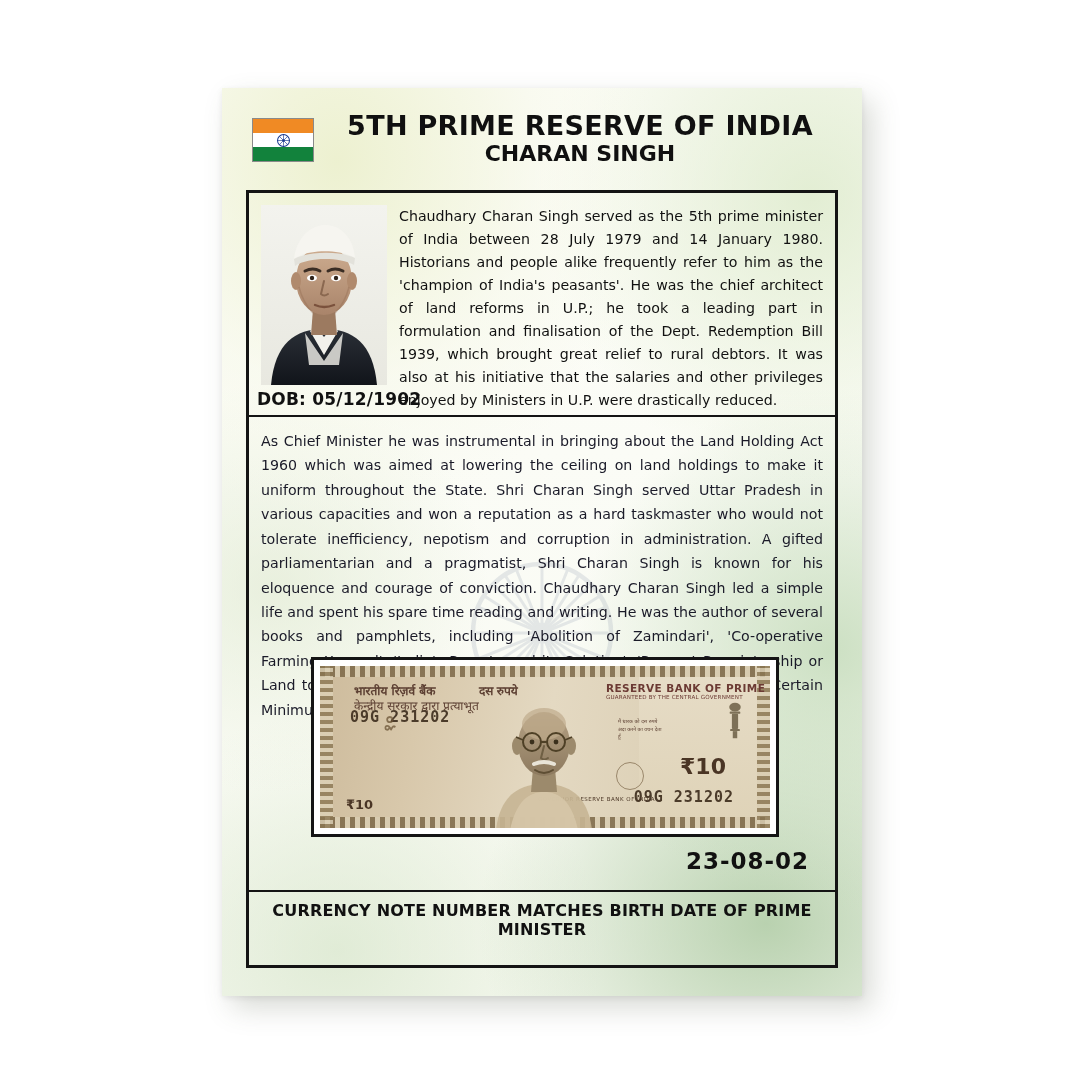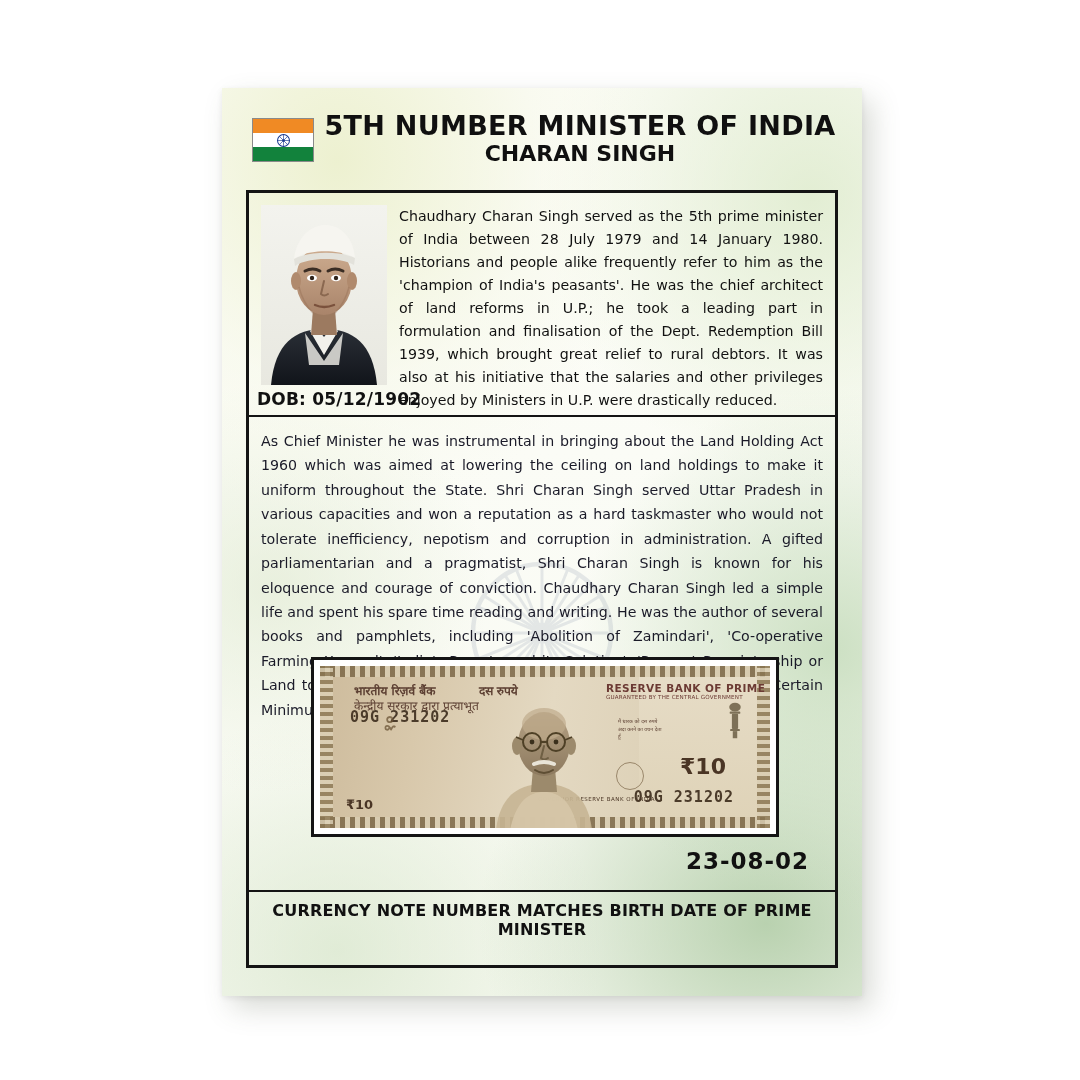--- a/index.html
+++ b/index.html
@@ -435,21 +435,21 @@
           <g stroke="#1a3a8f" stroke-width="5">
             <line x1="50" y1="4" x2="50" y2="96"></line>
             <line x1="4" y1="50" x2="96" y2="50"></line>
             <line x1="17" y1="17" x2="83" y2="83"></line>
             <line x1="83" y1="17" x2="17" y2="83"></line>
           </g>
         </svg>
       </div>
 
       <div class="title-block">
-        <div class="main-title">5TH NUMBER MINISTER OF INDIA</div>
+        <div class="main-title">5TH PRIME RESERVE OF INDIA</div>
         <div class="sub-title">CHARAN SINGH</div>
       </div>
     </div>
 
     <div class="frame">
 
       <div class="top-sec">
 
         <div class="photo-wrap">
           <svg class="photo" viewBox="0 0 126 180">

